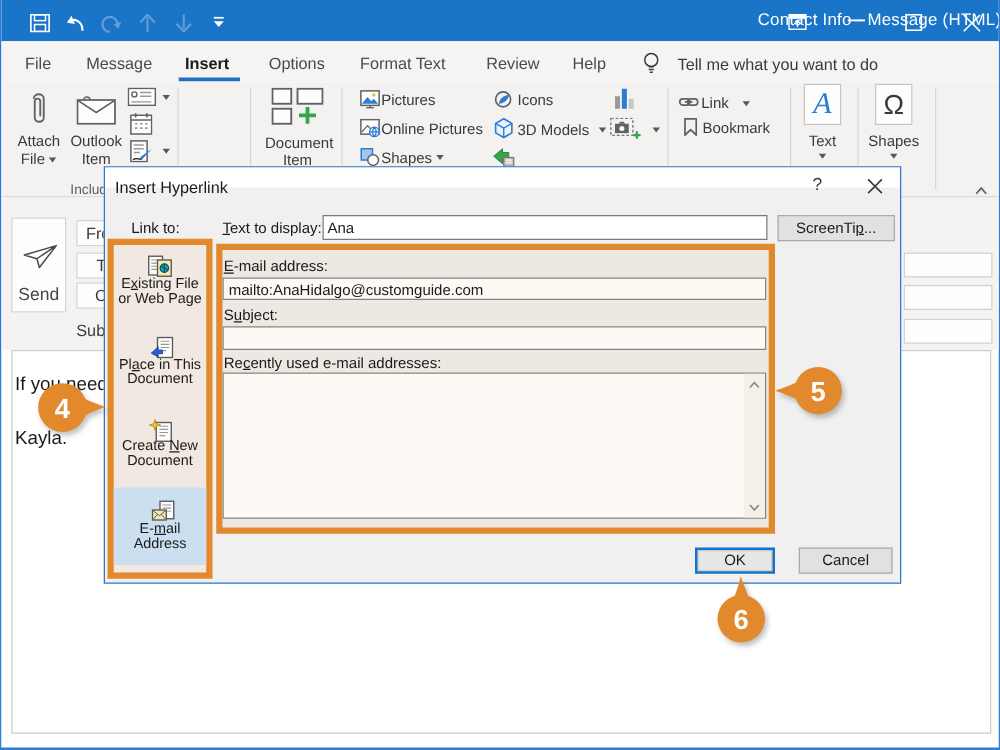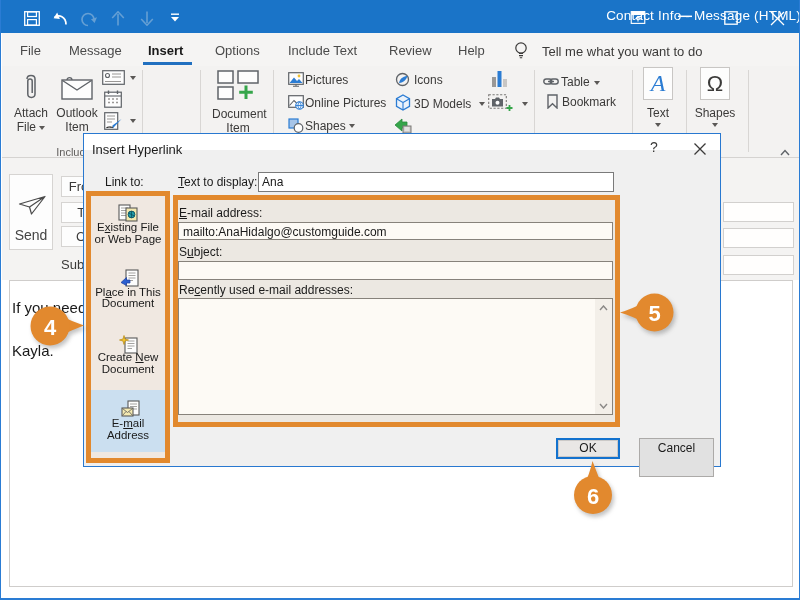--- a/index.html
+++ b/index.html
@@ -64,21 +64,21 @@
   #dialog-close { position:absolute; left:606px; top:5px; width:20px; height:20px; }
   .dlg-lbl { position:absolute; font-size:12px; color:#1a1a1a; white-space:nowrap; }
   .accel { text-decoration:underline; }
   .tbox { position:absolute; background:#ffffff; border:1px solid #7a7a7a; font-size:12px;
     color:#1a1a1a; padding:2px 3px 0 3px; white-space:nowrap; overflow:hidden; }
   .btn { position:absolute; background:#e1e1e1; border:1px solid #acaaa8; font-size:12px;
     color:#1a1a1a; text-align:center; }
   #screentip-button { left:538px; top:38px; width:94px; height:21px; line-height:19px; }
   #ok-button { left:472px; top:304px; width:64px; height:21px; line-height:16px;
     border:2.5px solid #1372ce; background:#e9e7e5; box-shadow:inset 0 0 0 1px #cbc9c7; }
-  #cancel-button { left:555px; top:304px; width:75px; height:39px; line-height:19px; }
+  #cancel-button { left:555px; top:304px; width:75px; height:21px; line-height:19px; }
 
   
   .hilite { position:absolute; border:5px solid #e2892e; }
   #sidebar-rect { left:2px; top:57px; width:84px; height:272px; background:#f0e8e1; }
   #fields-rect  { left:89px; top:61px; width:447px; height:232px; background:#ece8e2; }
 
   
   .sb-item { position:absolute; left:0; width:74px; text-align:center; }
   .sb-text { position:absolute; left:0; width:74px; text-align:center; font-size:11.5px;
     line-height:11.7px; color:#1a1a1a; white-space:nowrap; }
@@ -147,21 +147,21 @@
     <svg class="tb-ic" style="left:769px;top:11px" width="15" height="15" viewBox="0 0 15 15">
       <path d="M1 1 L14 14 M14 1 L1 14" stroke="#ffffff" stroke-width="1.3"></path>
     </svg>
   </div>
 
   <div id="tabrow">
     <span class="tab" style="left:18px">File</span>
     <span class="tab" style="left:67px">Message</span>
     <span class="tab active" style="left:146px">Insert</span>
     <span class="tab" style="left:213px">Options</span>
-    <span class="tab" style="left:286px">Include Text</span>
+    <span class="tab" style="left:286px">Format Text</span>
     <span class="tab" style="left:387px">Review</span>
     <span class="tab" style="left:456px">Help</span>
     <div id="insert-underline"></div>
     <svg class="abs" style="left:511px;top:8px" width="16" height="20" viewBox="0 0 16 20">
       <circle cx="8" cy="7" r="5.2" fill="none" stroke="#3b3a39" stroke-width="1.2"></circle>
       <path d="M6 12.4 L10 12.4 M6 14.6 L10 14.6 M6.8 16.8 L9.2 16.8" stroke="#3b3a39" stroke-width="1.1" fill="none"></path>
     </svg>
     <span id="tellme">Tell me what you want to do</span>
   </div>
 
@@ -298,21 +298,21 @@
     </div>
 
     <div class="rsep" style="left:532px"></div>
 
     <div class="abs" style="left:540px;top:7px;width:62px;height:18px">
       <svg class="abs" style="left:1px;top:2px" width="16" height="13" viewBox="0 0 16 13">
         <rect x="0.8" y="4" width="8" height="5" rx="2.5" fill="none" stroke="#5f6368" stroke-width="1.4"></rect>
         <rect x="7.2" y="4" width="8" height="5" rx="2.5" fill="none" stroke="#5f6368" stroke-width="1.4"></rect>
         <path d="M5 6.5 L11 6.5" stroke="#5f6368" stroke-width="1.4"></path>
       </svg>
-      <span class="rlbl" style="left:19px;top:2px">Table</span>
+      <span class="rlbl" style="left:19px;top:2px">Link</span>
       <span class="caret" style="position:absolute;left:52px;top:8px"></span>
     </div>
     <div class="abs" style="left:544px;top:27px;width:80px;height:18px">
       <svg class="abs" style="left:1px;top:1px" width="11" height="15" viewBox="0 0 11 15">
         <path d="M1 1 L10 1 L10 14 L5.5 9.8 L1 14 Z" fill="none" stroke="#5f6368" stroke-width="1.4"></path>
       </svg>
       <span class="rlbl" style="left:16px;top:2px">Bookmark</span>
     </div>
 
     <div class="rsep" style="left:630px"></div>
@@ -371,20 +371,21 @@
       <span id="dialog-help">?</span>
       <svg id="dialog-close" viewBox="0 0 20 20" width="20" height="20">
         <path d="M4.5 4.5 L15.5 15.5 M15.5 4.5 L4.5 15.5" stroke="#3b3a39" stroke-width="1.3"></path>
       </svg>
     </div>
 
     <span class="dlg-lbl" style="left:21px;top:41px">Link to:</span>
 
     <span class="dlg-lbl" style="left:94px;top:41px"><span class="accel">T</span><span>ext to display:</span></span>
     <div class="tbox" style="left:174px;top:38px;width:356px;height:20px">Ana</div>
+    <div class="btn" id="screentip-button"><span>ScreenTi</span><span class="accel">p</span><span>...</span></div>
 
     <div class="hilite" id="sidebar-rect">
       <div id="sb-selected"></div>
 
       <div class="sb-item">
         <svg class="abs" style="left:27px;top:8px" width="21" height="19" viewBox="0 0 21 19">
           <rect x="1" y="1" width="11" height="15" fill="#fdfdfd" stroke="#5a5a5a" stroke-width="1.1"></rect>
           <path d="M3 4 L10 4 M3 6.5 L10 6.5 M3 9 L10 9 M3 11.5 L8 11.5" stroke="#9a9896" stroke-width="0.9"></path>
           <rect x="8" y="4" width="11" height="13" fill="#f4e9b0" stroke="#5a5a5a" stroke-width="1.1"></rect>
           <circle cx="13.5" cy="10.5" r="3.4" fill="#1f9ca8" stroke="#0a4f60" stroke-width="0.9"></circle>

